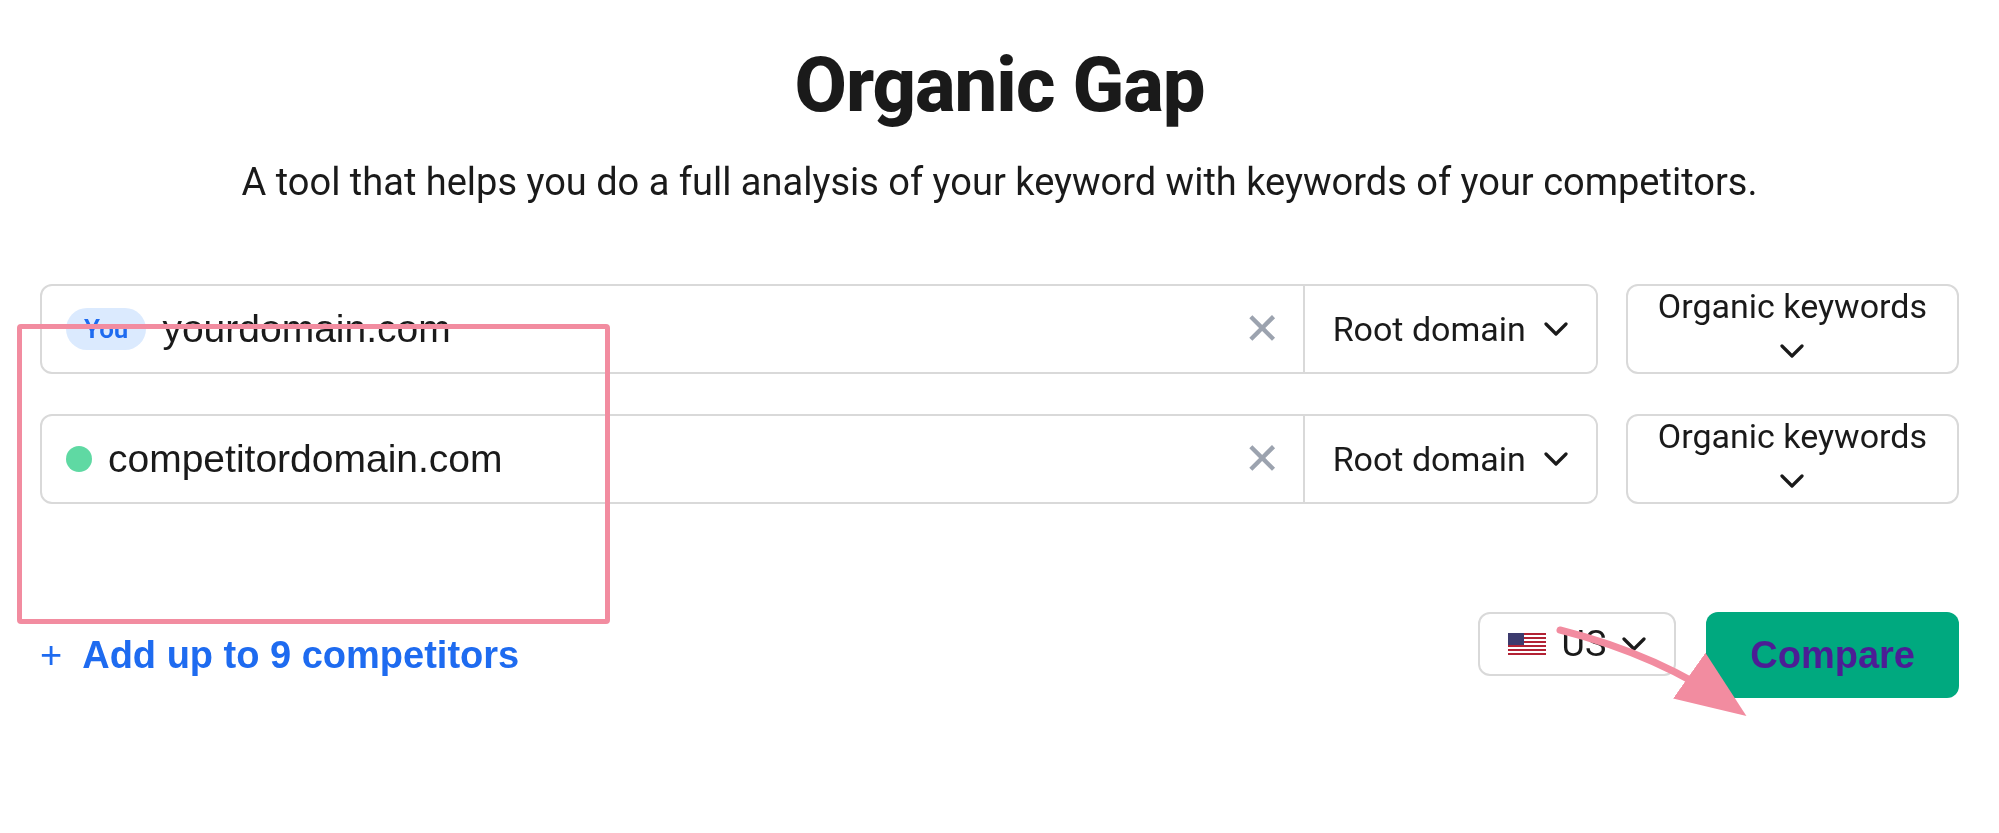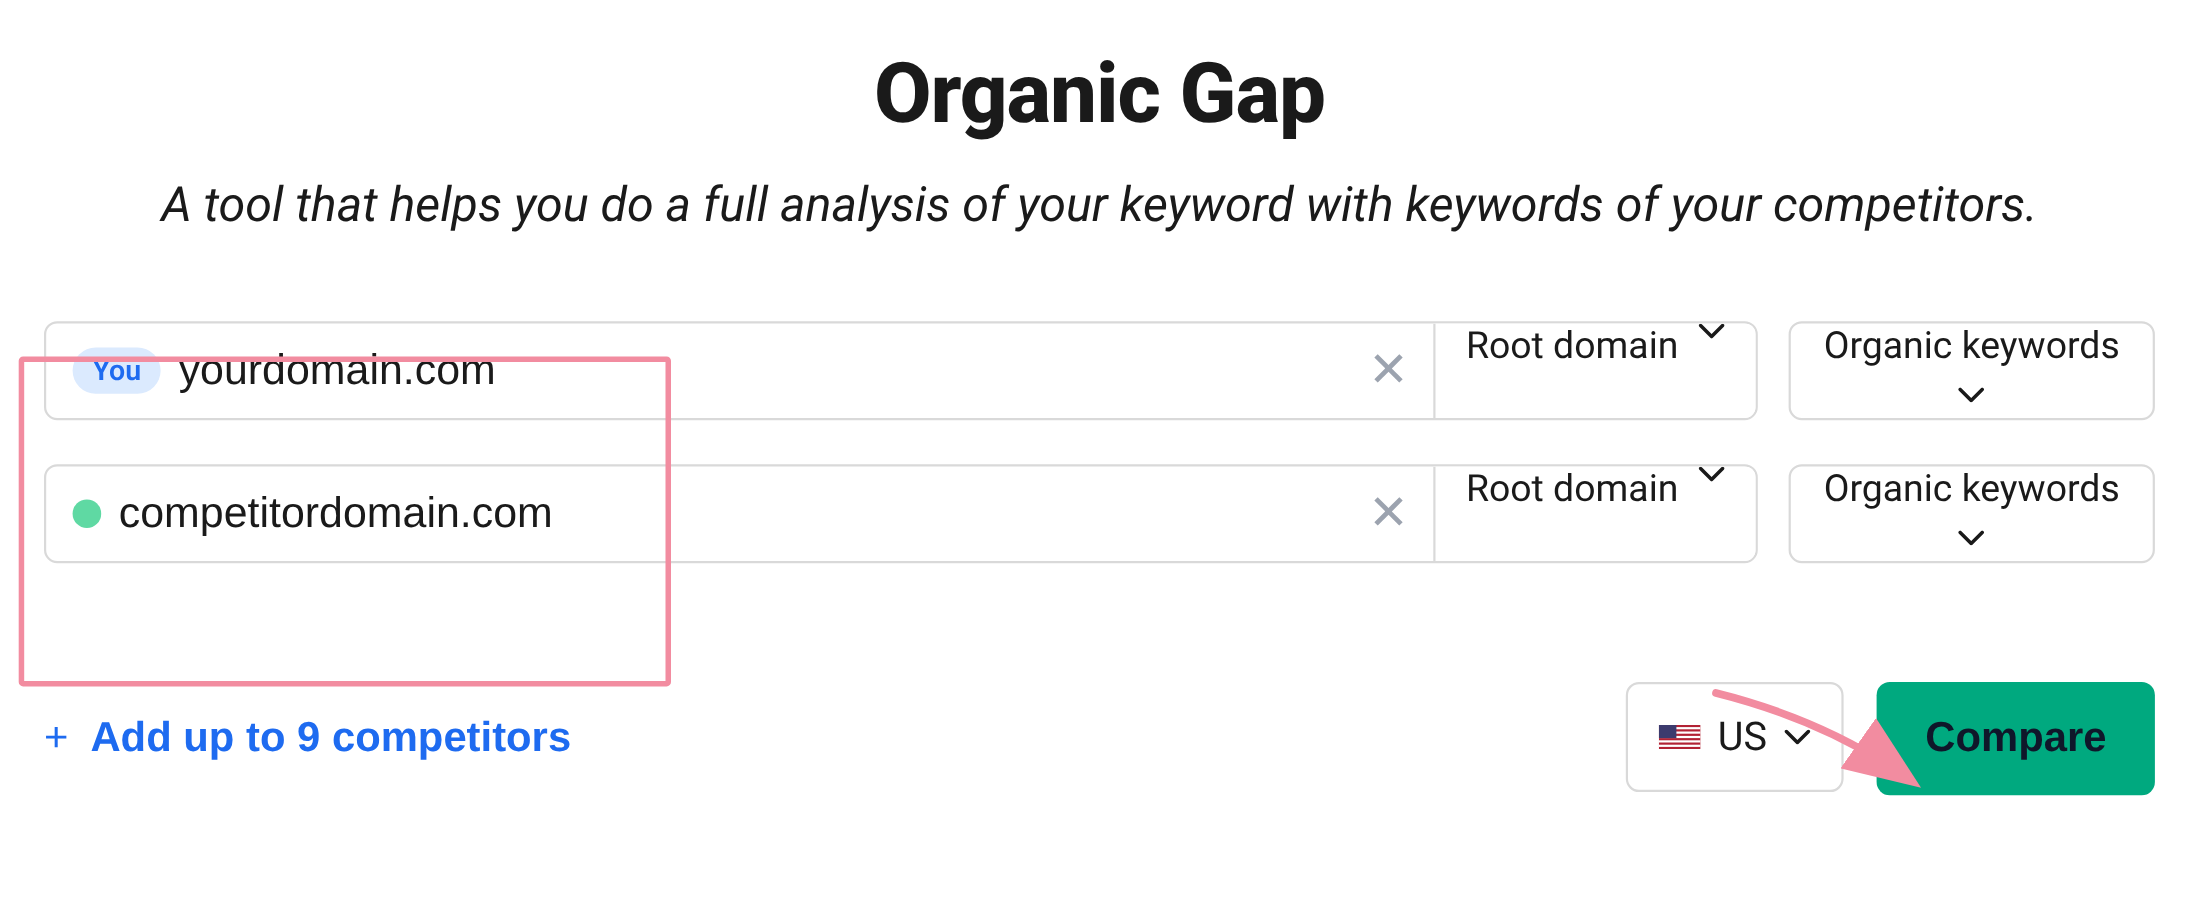--- a/index.html
+++ b/index.html
@@ -16,25 +16,24 @@
 }
 .title {
   font-size: 76px;
   font-weight: 800;
   text-align: center;
   color: #1a1a1a;
   letter-spacing: -1px;
   margin-bottom: 30px;
 }
 .subtitle {
-  font-size: 44px;
+  font-size: 38px;
   text-align: center;
   color: #1a1a1a;
   margin-bottom: 80px;
-  font-style: italic;
 }
 .form-area {
   display: flex;
   flex-direction: column;
   gap: 40px;
 }
 .row {
   display: flex;
   gap: 28px;
   align-items: stretch;
@@ -84,21 +83,21 @@
   border: none;
   font-size: 44px;
   color: #9ca3af;
   cursor: pointer;
   padding: 0 22px;
   line-height: 1;
 }
 .scope-select {
   border-left: 2px solid #d9d9d9;
   display: flex;
-  align-items: flex-start;
+  align-items: center;
   padding: 0 28px;
   gap: 18px;
   font-size: 34px;
   color: #1a1a1a;
   cursor: pointer;
   background: #fff;
 }
 .keyword-select {
   border: 2px solid #d9d9d9;
   border-radius: 12px;
@@ -158,40 +157,40 @@
 .country-select {
   border: 2px solid #d9d9d9;
   border-radius: 12px;
   display: flex;
   align-items: center;
   padding: 0 28px;
   gap: 16px;
   font-size: 36px;
   color: #1a1a1a;
   cursor: pointer;
-  height: 100px;
+  height: 64px;
   background: #fff;
 }
 .flag-icon {
   display: inline-block;
   width: 38px;
   height: 22px;
   position: relative;
   flex-shrink: 0;
 }
 .flag-icon svg { display: block; }
 .compare-btn {
   background: #00a97f;
-  color: #0f172a;
+  color: #4c1d95;
   font-size: 38px;
   font-weight: 600;
   border: none;
   border-radius: 12px;
   padding: 0 44px;
-  height: 103px;
+  height: 86px;
   cursor: pointer;
 }
 .arrow-annotation {
   position: absolute;
   left: 1540px;
   top: 620px;
   pointer-events: none;
 }
 </style>
 </head>

